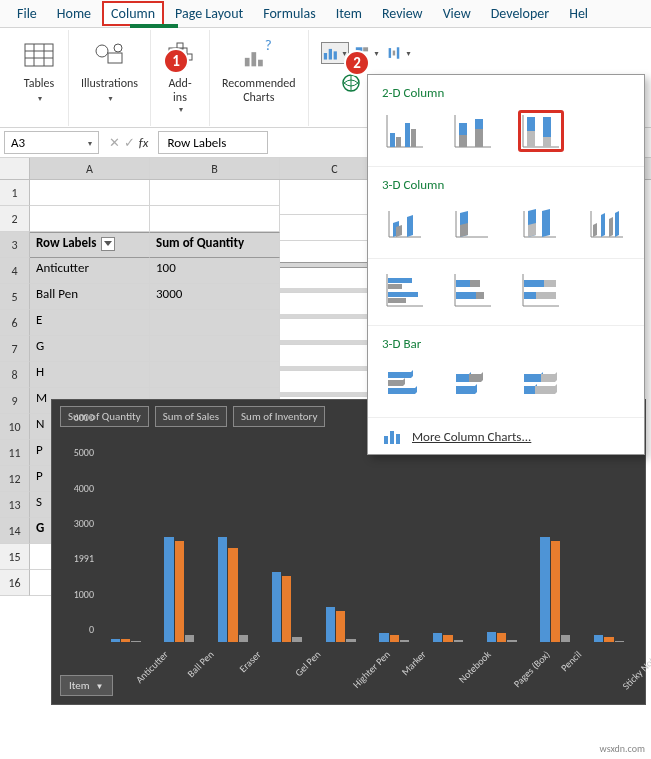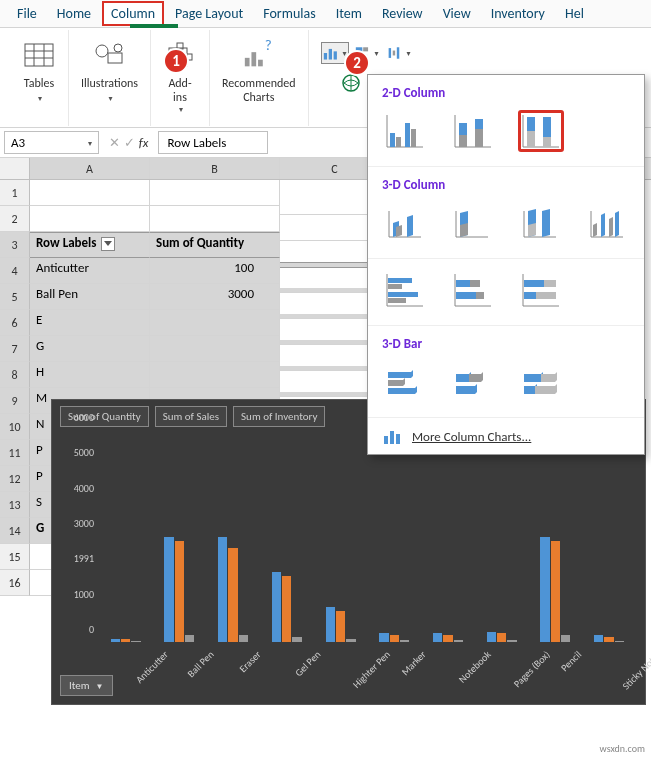--- a/index.html
+++ b/index.html
@@ -46,26 +46,26 @@
   .cell { border-right: 1px solid #d4d4d4; border-bottom: 1px solid #d4d4d4; padding: 2px 6px; font-size: 13px; overflow: hidden; white-space: nowrap; }
   .row .cell:nth-child(2) { width: 120px; }
   .row .cell:nth-child(3) { width: 130px; }
   .row .cell:nth-child(4) { width: 110px; margin-top: 30px; }
   .row.selected .cell { background: #d6d6d6; }
   .row.selected .row-head, .col-head.sel { background: #d6d6d6; }
   .row.header .cell { font-weight: bold; background: #d6d6d6; border-top: 1px solid #999; border-bottom: 1px solid #999; }
   .row:first-child .cell { border-top: none; }
   .filter-btn { display: inline-block; width: 14px; height: 14px; border: 1px solid #888; margin-left: 4px; position: relative; vertical-align: middle; background: #fff; }
   .filter-btn::after { content: ""; position: absolute; left: 2px; top: 3px; border-left: 4px solid transparent; border-right: 4px solid transparent; border-top: 5px solid #555; }
-  .num { text-align: right; padding-right: 25px; }
+  .num { text-align: left; padding-right: 25px; }
 
   
   .chart-panel { position: absolute; left: 367px; top: 74px; width: 278px; background: #fff; border: 1px solid #999; box-shadow: 4px 4px 8px rgba(0,0,0,0.25); z-index: 100; }
   .panel-section { padding: 10px 14px 14px; border-bottom: 1px solid #eee; }
-  .panel-title { font-weight: bold; font-size: 13px; color: #6d28d9; margin-bottom: 10px; }
+  .panel-title { font-weight: normal; font-size: 13px; color: #15803d; margin-bottom: 10px; }
   .panel-icons { display: flex; gap: 22px; }
   .panel-icon { width: 46px; height: 42px; display: flex; align-items: center; justify-content: center; cursor: pointer; }
   .panel-icon.sel-red { border: 3px solid #d93025; border-radius: 3px; }
   .panel-footer { display: flex; align-items: center; padding: 10px 14px; gap: 10px; }
   .panel-footer a { color: #333; text-decoration: underline; font-size: 13px; }
 
   
   .pivot-chart { position: absolute; left: 51px; top: 399px; width: 595px; height: 306px; background: #3a3a3a; border: 1px solid #555; z-index: 50; color: #ddd; font-size: 11px; }
   .pc-legend { display: flex; gap: 6px; padding: 6px 8px; }
   .pc-leg-item { border: 1px solid #888; padding: 3px 7px; font-size: 11px; color: #ccc; background: #444; }
@@ -89,21 +89,21 @@
 
 <div class="menubar">
   <div class="menu-item">File</div>
   <div class="menu-item">Home</div>
   <div class="menu-item active">Column</div>
   <div class="menu-item">Page Layout</div>
   <div class="menu-item">Formulas</div>
   <div class="menu-item">Item</div>
   <div class="menu-item">Review</div>
   <div class="menu-item">View</div>
-  <div class="menu-item">Inventory</div>
+  <div class="menu-item">Developer</div>
   <div class="menu-item">Hel</div>
 </div>
 <div class="menu-underline"></div>
 
 <div class="ribbon">
   <div class="ribbon-group">
     <div class="ribbon-icon">
       <svg width="30" height="24" viewBox="0 0 30 24">
           <rect x="1" y="1" width="28" height="22" fill="none" stroke="#555"></rect>
           <line x1="1" y1="8" x2="29" y2="8" stroke="#555"></line>

